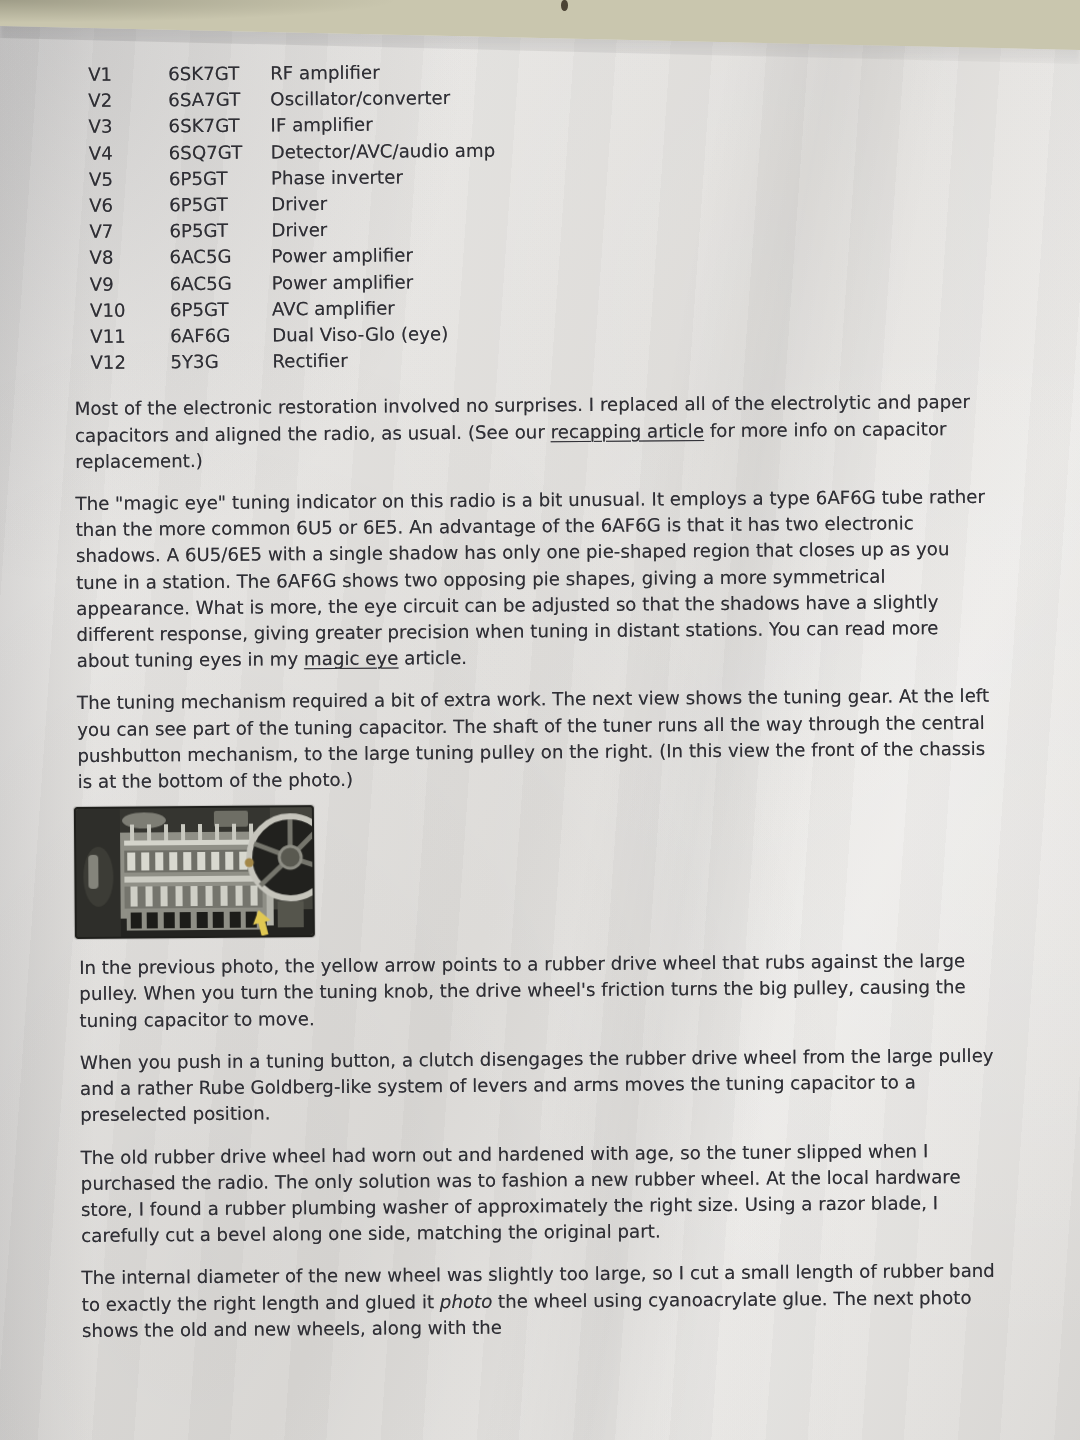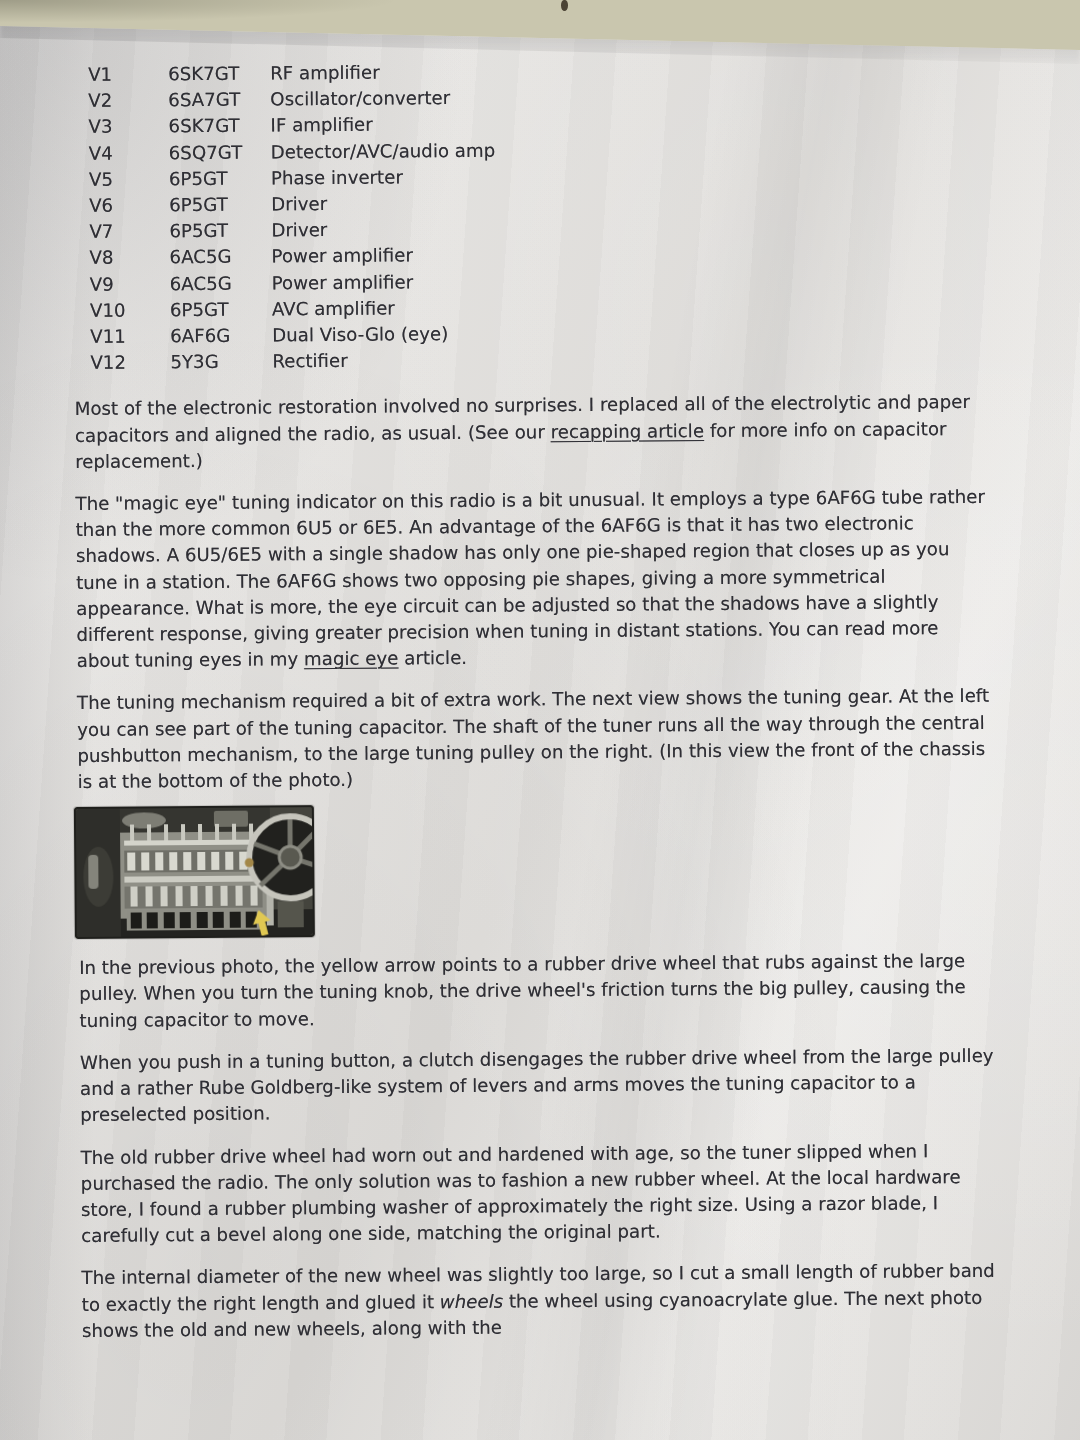--- a/index.html
+++ b/index.html
@@ -223,16 +223,16 @@
           <polygon id="arrow-poly" points="187,104 196,117 190.5,117 190.5,130 183.5,130 183.5,117 178,117" fill="#e5c93e"></polygon>
         </g>
       </g>
     </svg>
   </figure>
 
   <div id="paragraphs-bottom">
       <p class="para"><span>In the previous photo, the yellow arrow points to a rubber drive wheel that rubs against the large pulley. When you turn the tuning knob, the drive wheel's friction turns the big pulley, causing the tuning capacitor to move.</span></p>
       <p class="para"><span>When you push in a tuning button, a clutch disengages the rubber drive wheel from the large pulley and a rather Rube Goldberg-like system of levers and arms moves the tuning capacitor to a preselected position.</span></p>
       <p class="para"><span>The old rubber drive wheel had worn out and hardened with age, so the tuner slipped when I purchased the radio. The only solution was to fashion a new rubber wheel. At the local hardware store, I found a rubber plumbing washer of approximately the right size. Using a razor blade, I carefully cut a bevel along one side, matching the original part.</span></p>
-      <p class="para"><span>The internal diameter of the new wheel was slightly too large, so I cut a small length of rubber band to exactly the right length and glued it </span><i>wheels</i><span> the wheel using cyanoacrylate glue. The next photo shows the old and new wheels, along with the</span></p>
+      <p class="para"><span>The internal diameter of the new wheel was slightly too large, so I cut a small length of rubber band to exactly the right length and glued it </span><i>photo</i><span> the wheel using cyanoacrylate glue. The next photo shows the old and new wheels, along with the</span></p>
     </div>
 
 </div>
 
 </body></html>

